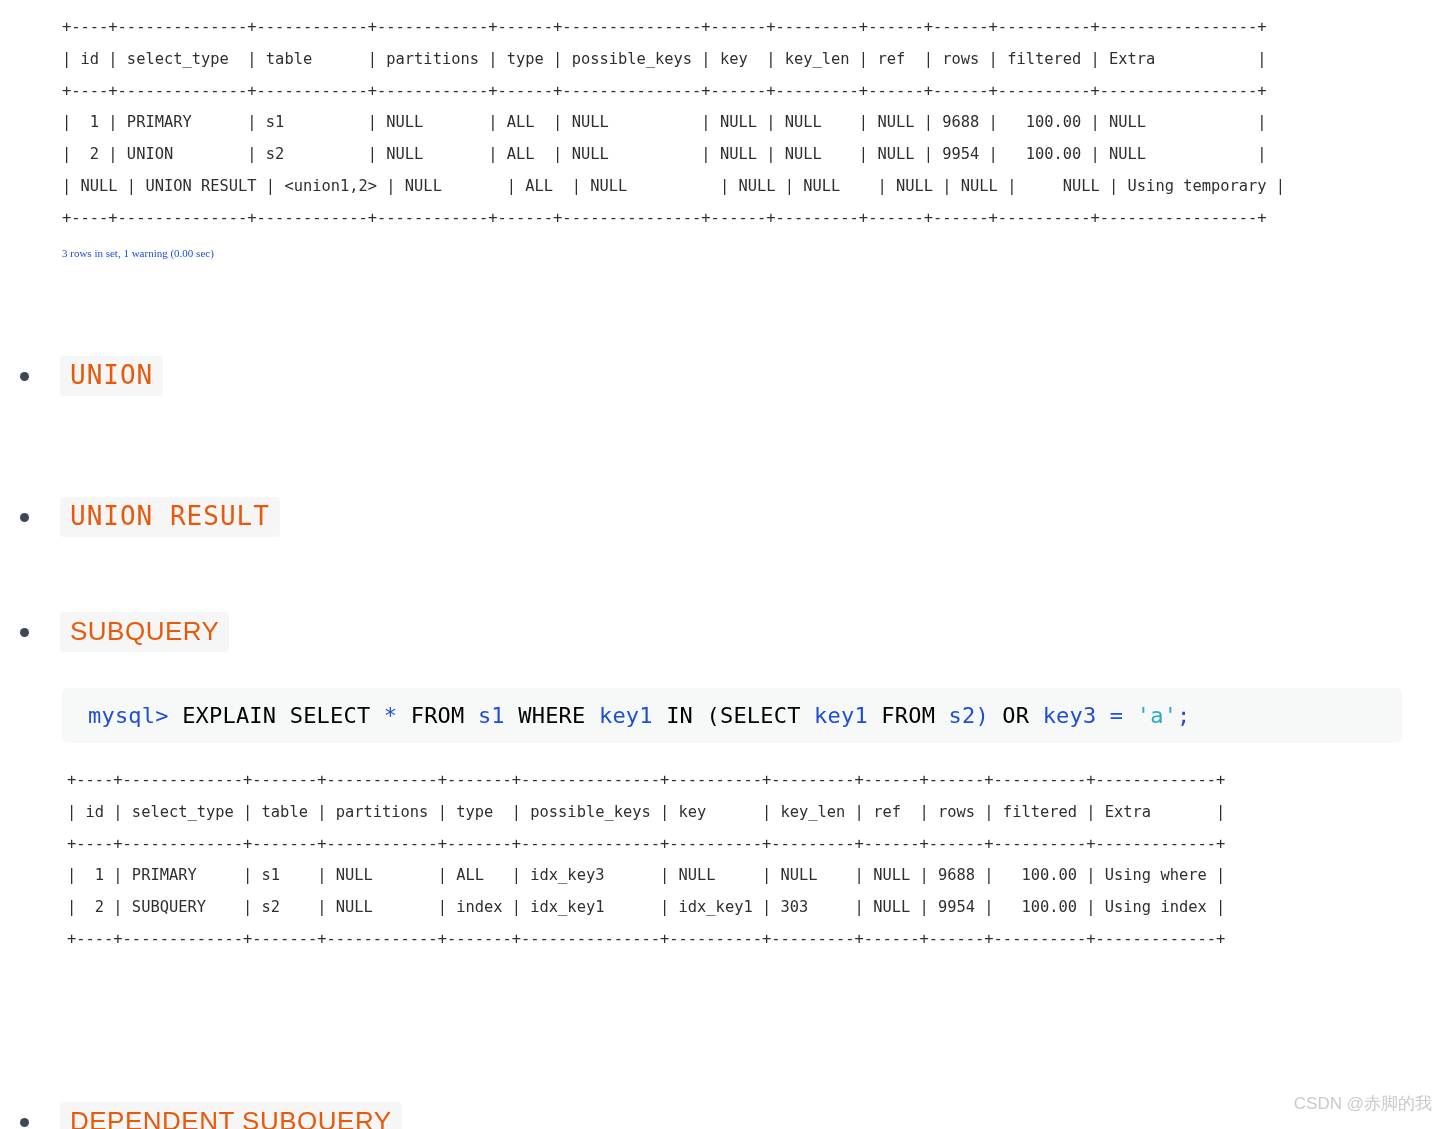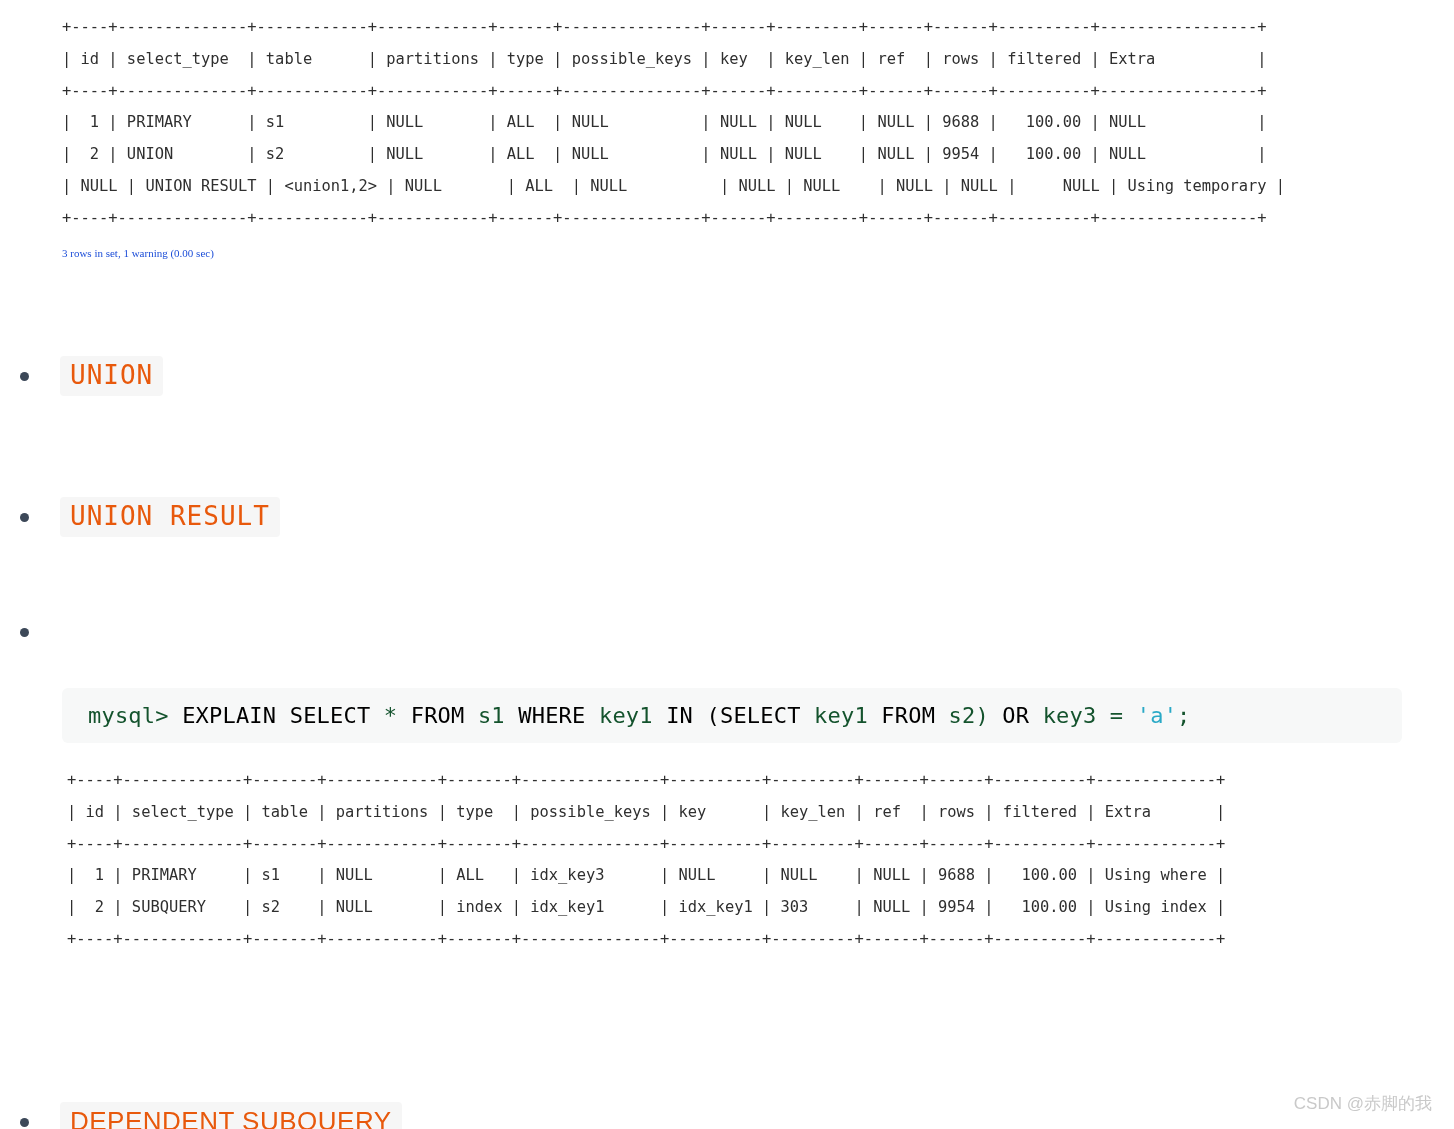--- a/index.html
+++ b/index.html
@@ -118,21 +118,21 @@
     align-items: center;
   }
   .code-line {
     font-family: "DejaVu Sans Mono", "Liberation Mono", monospace;
     font-size: 22px;
     line-height: 1;
     white-space: pre;
     padding-left: 26px;
     letter-spacing: 0.2px;
   }
-  .tok-plain { color: #14532d; margin-top: 28px; }
+  .tok-plain { color: #1d4ed8; margin-top: 28px; }
   .tok-kw    { color: #000000; }
   .tok-str   { color: #2aa9c6; }
 
   
   .watermark {
     position: absolute;
     right: 22px;
     bottom: 14px;
     font-family: "Liberation Sans", sans-serif;
     font-size: 17px;
@@ -162,20 +162,21 @@
     <code class="inline-code mono">UNION</code>
   </div>
 
   <div class="bullet-item li-union-result">
     <span class="bullet-dot"></span>
     <code class="inline-code mono">UNION RESULT</code>
   </div>
 
   <div class="bullet-item li-subquery">
     <span class="bullet-dot"></span>
+    <code class="inline-code sans">SUBQUERY</code>
   </div>
 
   <div class="code-block">
     <div class="code-line"><span class="tok-plain">mysql&gt; </span><span class="tok-kw">EXPLAIN SELECT</span><span class="tok-plain"> * </span><span class="tok-kw">FROM</span><span class="tok-plain"> s1 </span><span class="tok-kw">WHERE</span><span class="tok-plain"> key1 </span><span class="tok-kw">IN (SELECT</span><span class="tok-plain"> key1 </span><span class="tok-kw">FROM</span><span class="tok-plain"> s2) </span><span class="tok-kw">OR</span><span class="tok-plain"> key3 = </span><span class="tok-str">'a'</span><span class="tok-plain">;</span></div>
   </div>
 
   <pre class="console console-2"><span>+----+-------------+-------+------------+-------+---------------+----------+---------+------+------+----------+-------------+
 | id | select_type | table | partitions | type  | possible_keys | key      | key_len | ref  | rows | filtered | Extra       |
 +----+-------------+-------+------------+-------+---------------+----------+---------+------+------+----------+-------------+
 |  1 | PRIMARY     | s1    | NULL       | ALL   | idx_key3      | NULL     | NULL    | NULL | 9688 |   100.00 | Using where |

